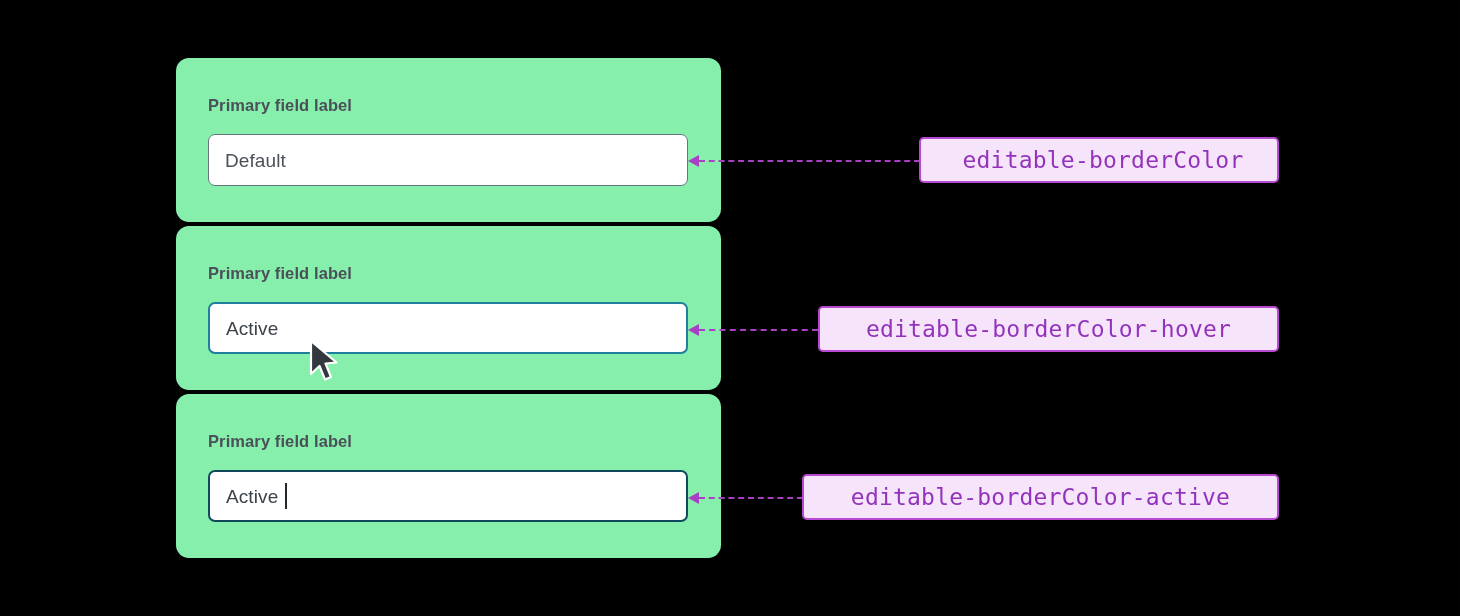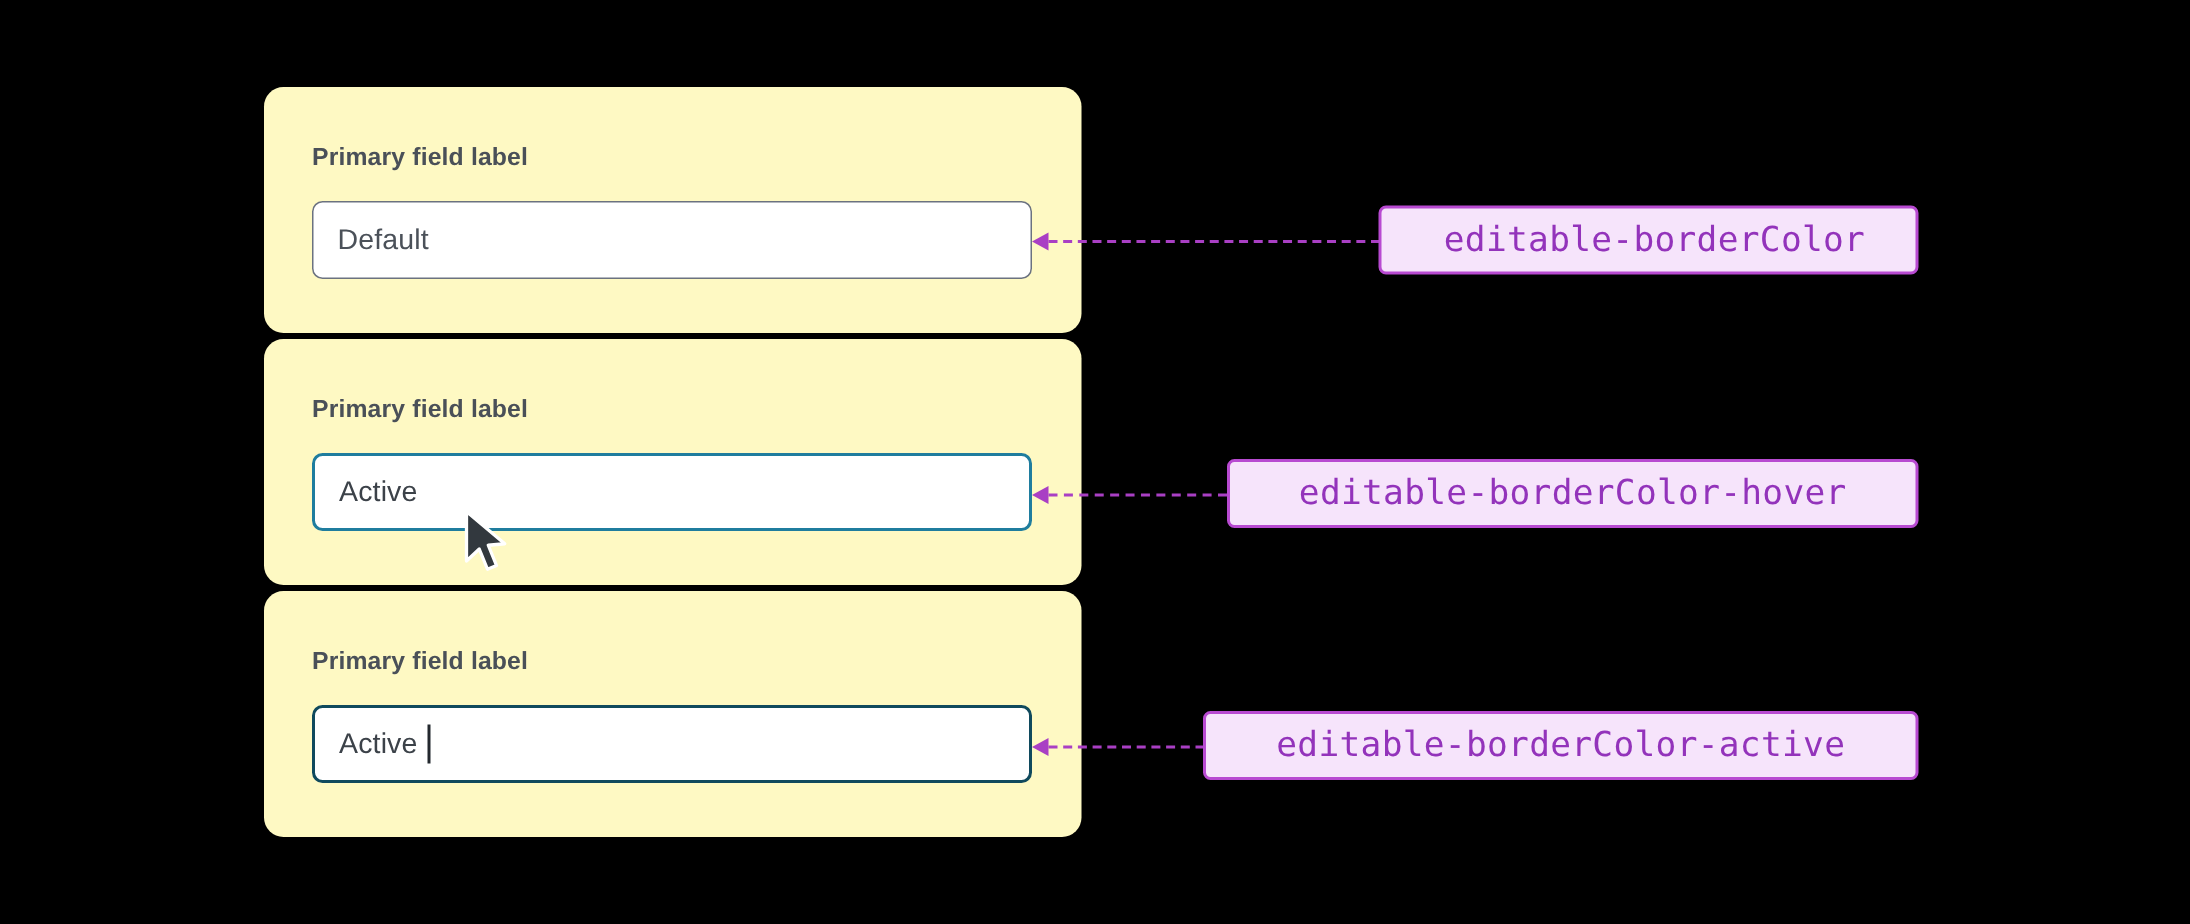--- a/index.html
+++ b/index.html
@@ -18,21 +18,21 @@
     height: 616px;
     background: #000000;
   }
 
   
   .card {
     position: absolute;
     left: 176px;
     width: 545px;
     height: 164px;
-    background: #fef9c3;
+    background: #86efac;
     border-radius: 13px;
   }
   .card-1 { top: 58px; }
   .card-2 { top: 226px; }
   .card-3 { top: 394px; }
 
   .field-label {
     position: absolute;
     left: 32px;
     top: 38px;

